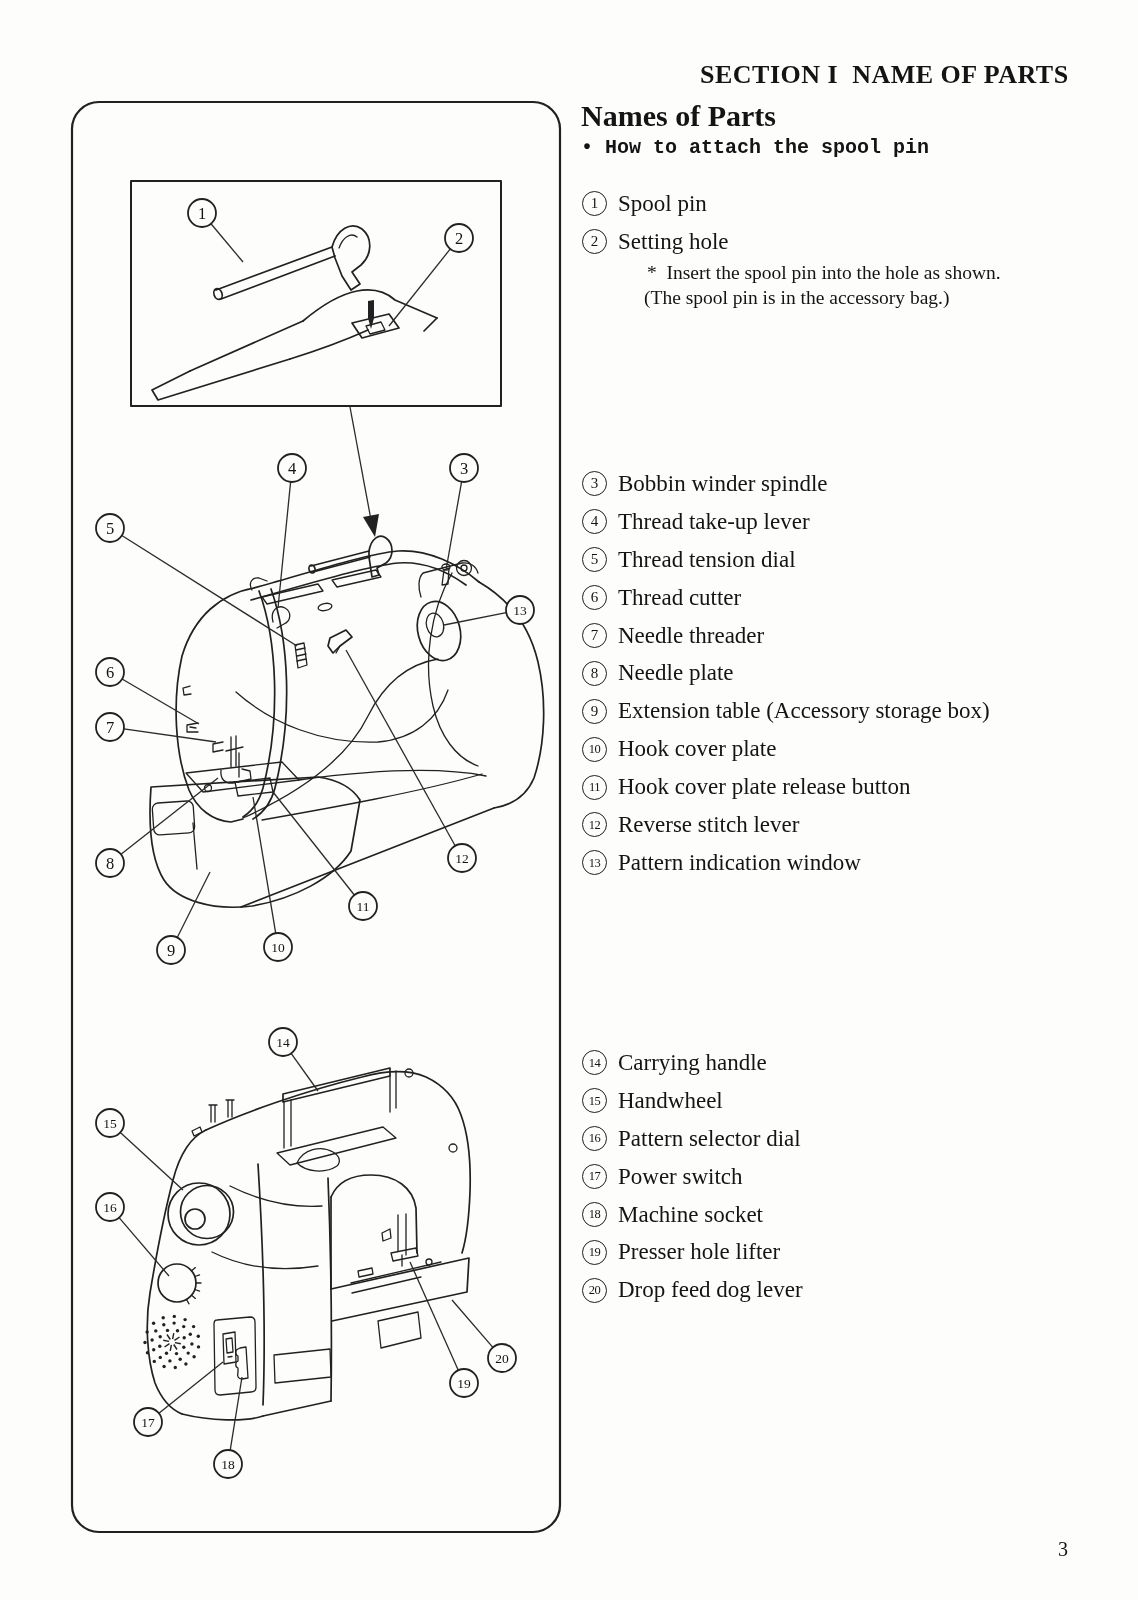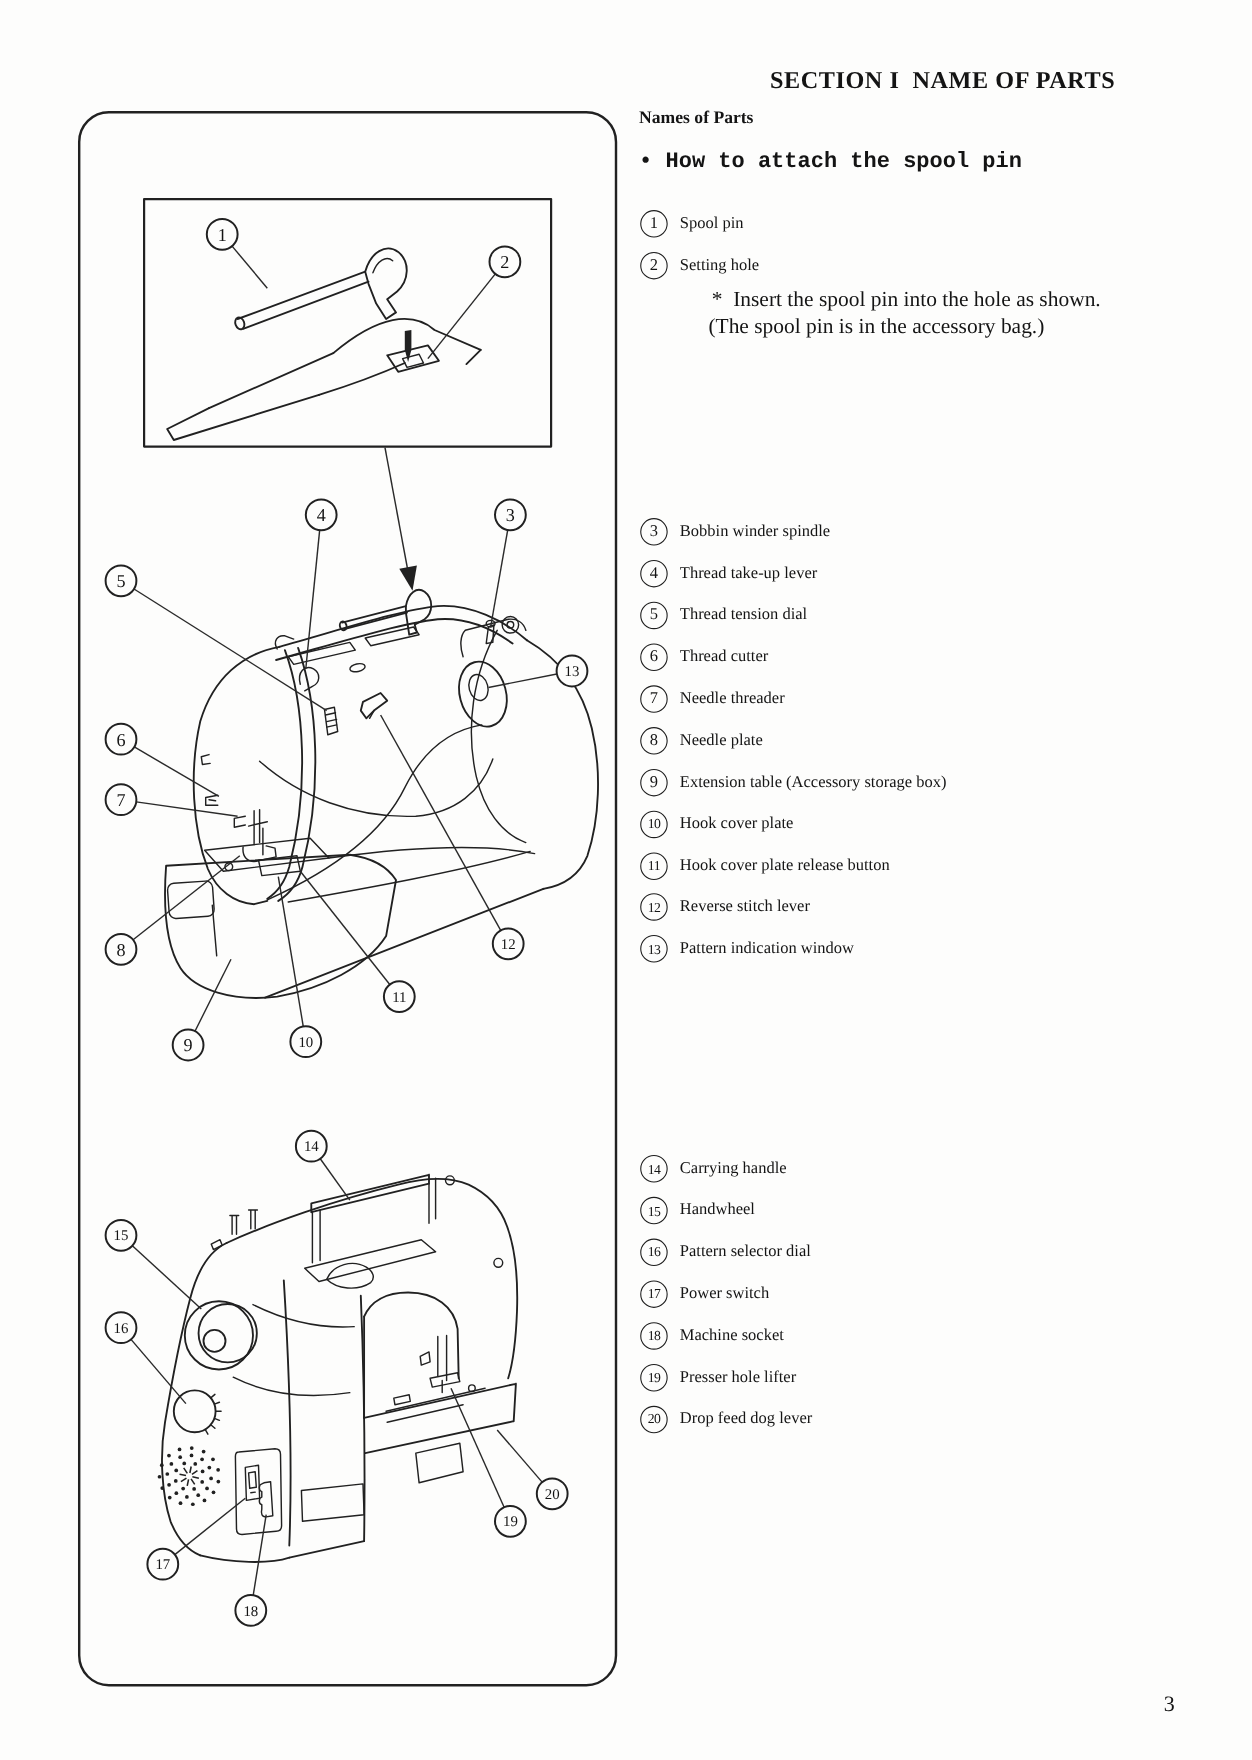--- a/index.html
+++ b/index.html
@@ -4,34 +4,34 @@
 <style>
   html,body{margin:0;padding:0;background:#ffffff;}
   .page{position:relative;width:1138px;height:1600px;background:#fdfdfc;
         font-family:"Liberation Serif", serif;color:#141414;overflow:hidden;}
   #art{position:absolute;left:0;top:0;pointer-events:none;}
   .ink{fill:none;stroke:#212121;stroke-width:1.7;stroke-linecap:round;stroke-linejoin:round;}
   .thin{stroke-width:1.3;}
   .leader{fill:none;stroke:#2a2a2a;stroke-width:1.3;}
   .co-circle{fill:#fdfdfc;stroke:#212121;stroke-width:1.8;}
   .co-num{font-family:"Liberation Serif", serif;fill:#141414;text-anchor:middle;}
-  .title{position:absolute;left:700px;top:60px;font-size:22px;font-weight:bold;
+  .title{position:absolute;left:700px;top:60px;font-size:26px;font-weight:bold;
          white-space:pre;letter-spacing:.5px;}
-  .heading{position:absolute;left:581px;top:99px;font-size:16px;font-weight:bold;}
+  .heading{position:absolute;left:581px;top:99px;font-size:30px;font-weight:bold;}
   .subheading{position:absolute;left:581px;top:136px;font-size:20px;font-weight:bold;font-family:Liberation Mono, monospace;}
   .plist{position:absolute;left:582px;}
   #group1{top:185px;}
   #group2{top:465px;}
   #group3{top:1044px;}
   .row{display:flex;align-items:center;height:37.9px;}
   .badge{flex:0 0 auto;width:23px;height:23px;border:1.6px solid #1e1e1e;border-radius:50%;
          display:flex;align-items:center;justify-content:center;font-size:15px;line-height:1;
          background:#fdfdfc;}
   .badge.two{font-size:12.5px;letter-spacing:-.5px;}
-  .plabel{margin-left:11px;font-size:15px;white-space:nowrap;}
+  .plabel{margin-left:11px;font-size:23px;white-space:nowrap;}
   .note{position:absolute;font-size:19.5px;white-space:pre;margin-left:32px;}
   .note1{left:615px;top:262px;}
   .note2{left:612px;top:287px;}
   .pagenum{position:absolute;left:1058px;top:1538px;font-size:20px;}
 </style>
 </head>
 <body>
 
 <div class="page">
 

